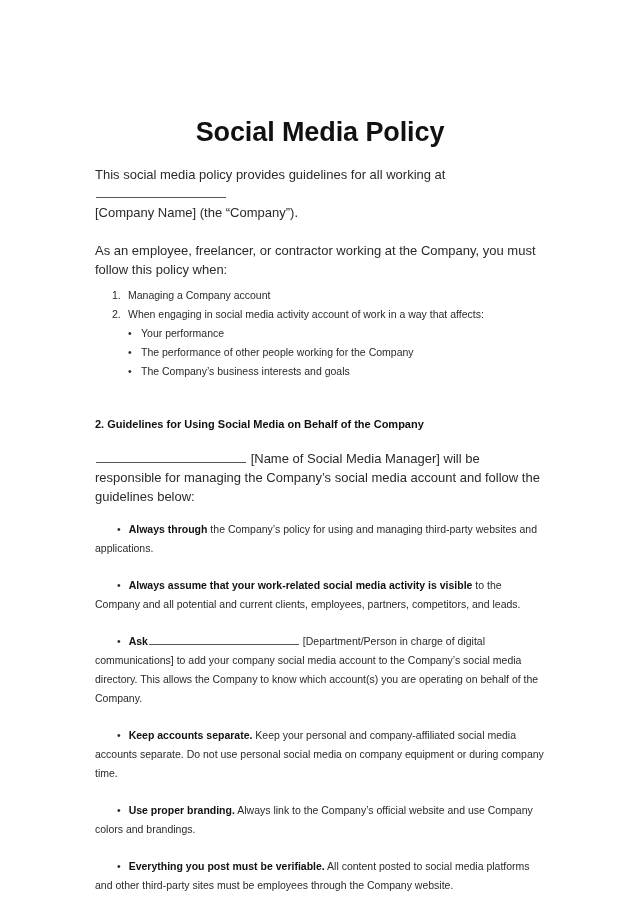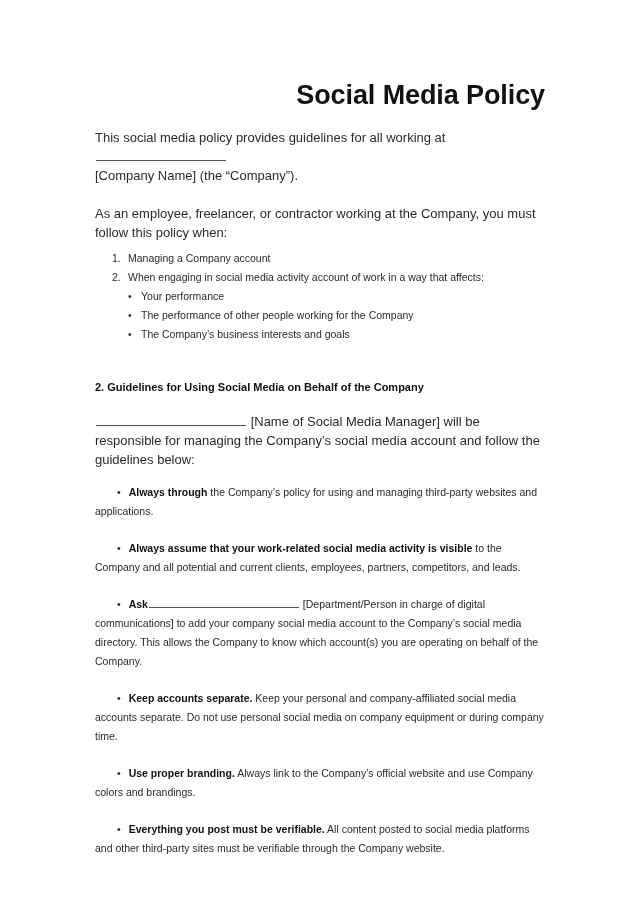--- a/index.html
+++ b/index.html
@@ -22,24 +22,24 @@
   .content {
     position: absolute;
     left: 95px;
     top: 0;
     width: 450px;
   }
 
   .doc-title {
     font-size: 27px;
     font-weight: bold;
-    text-align: right;
+    text-align: center;
     letter-spacing: -0.1px;
     margin: 0;
-    padding-top: 79px;
+    padding-top: 116px;
     line-height: 1.2;
     color: #111111;
   }
 
   .section-heading {
     font-size: 11px;
     font-weight: bold;
     color: #111111;
     line-height: 1.4;
     margin: 0;
@@ -166,18 +166,18 @@
       <p class="guide-item"><span class="dot">•</span><b>Always through</b><span> the Company’s policy for using and managing third-party websites and applications.</span></p>
 
       <p class="guide-item"><span class="dot">•</span><b>Always assume that your work-related social media activity is visible</b><span> to the Company and all potential and current clients, employees, partners, competitors, and leads.</span></p>
 
       <p class="guide-item"><span class="dot">•</span><b>Ask</b><span class="blank blank-w150"></span><span> [Department/Person in charge of digital communications] to add your company social media account to the Company’s social media directory. This allows the Company to know which account(s) you are operating on behalf of the Company.</span></p>
 
       <p class="guide-item"><span class="dot">•</span><b>Keep accounts separate.</b><span> Keep your personal and company-affiliated social media accounts separate. Do not use personal social media on company equipment or during company time.</span></p>
 
       <p class="guide-item"><span class="dot">•</span><b>Use proper branding.</b><span> Always link to the Company’s official website and use Company colors and brandings.</span></p>
 
-      <p class="guide-item"><span class="dot">•</span><b>Everything you post must be verifiable.</b><span> All content posted to social media platforms and other third-party sites must be verifiable through the Company website.</span></p>
+      <p class="guide-item"><span class="dot">•</span><b>Everything you post must be verifiable.</b><span> All content posted to social media platforms and other third-party sites must be employees through the Company website.</span></p>
 
     </div>
 
   </div>
 </div>
 
 </body></html>

